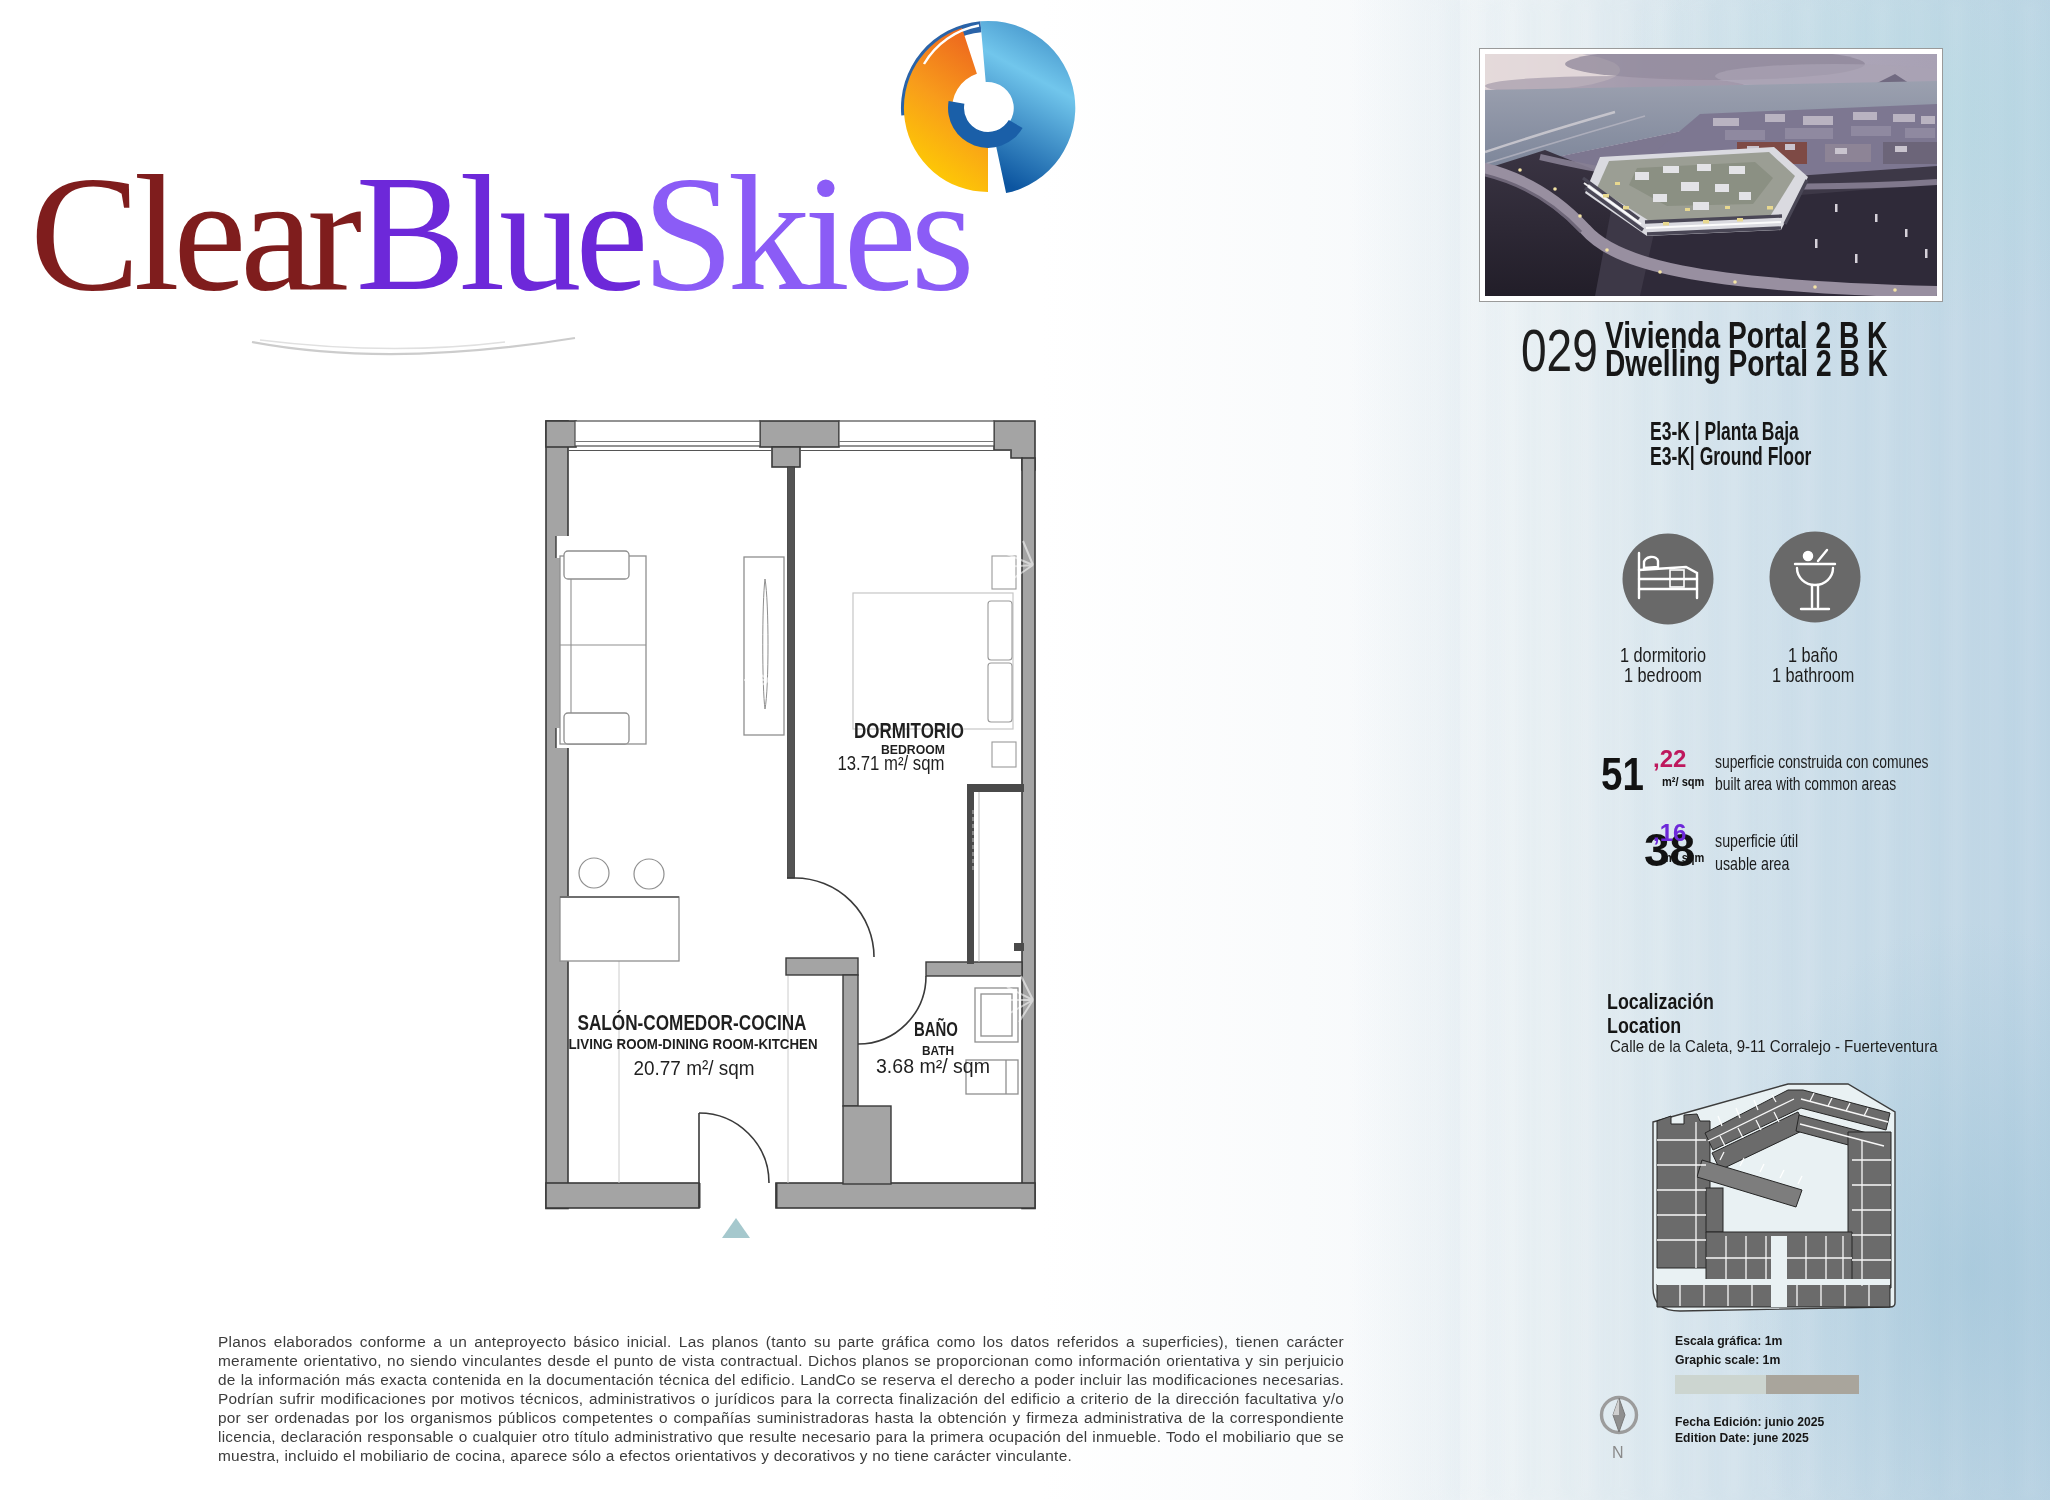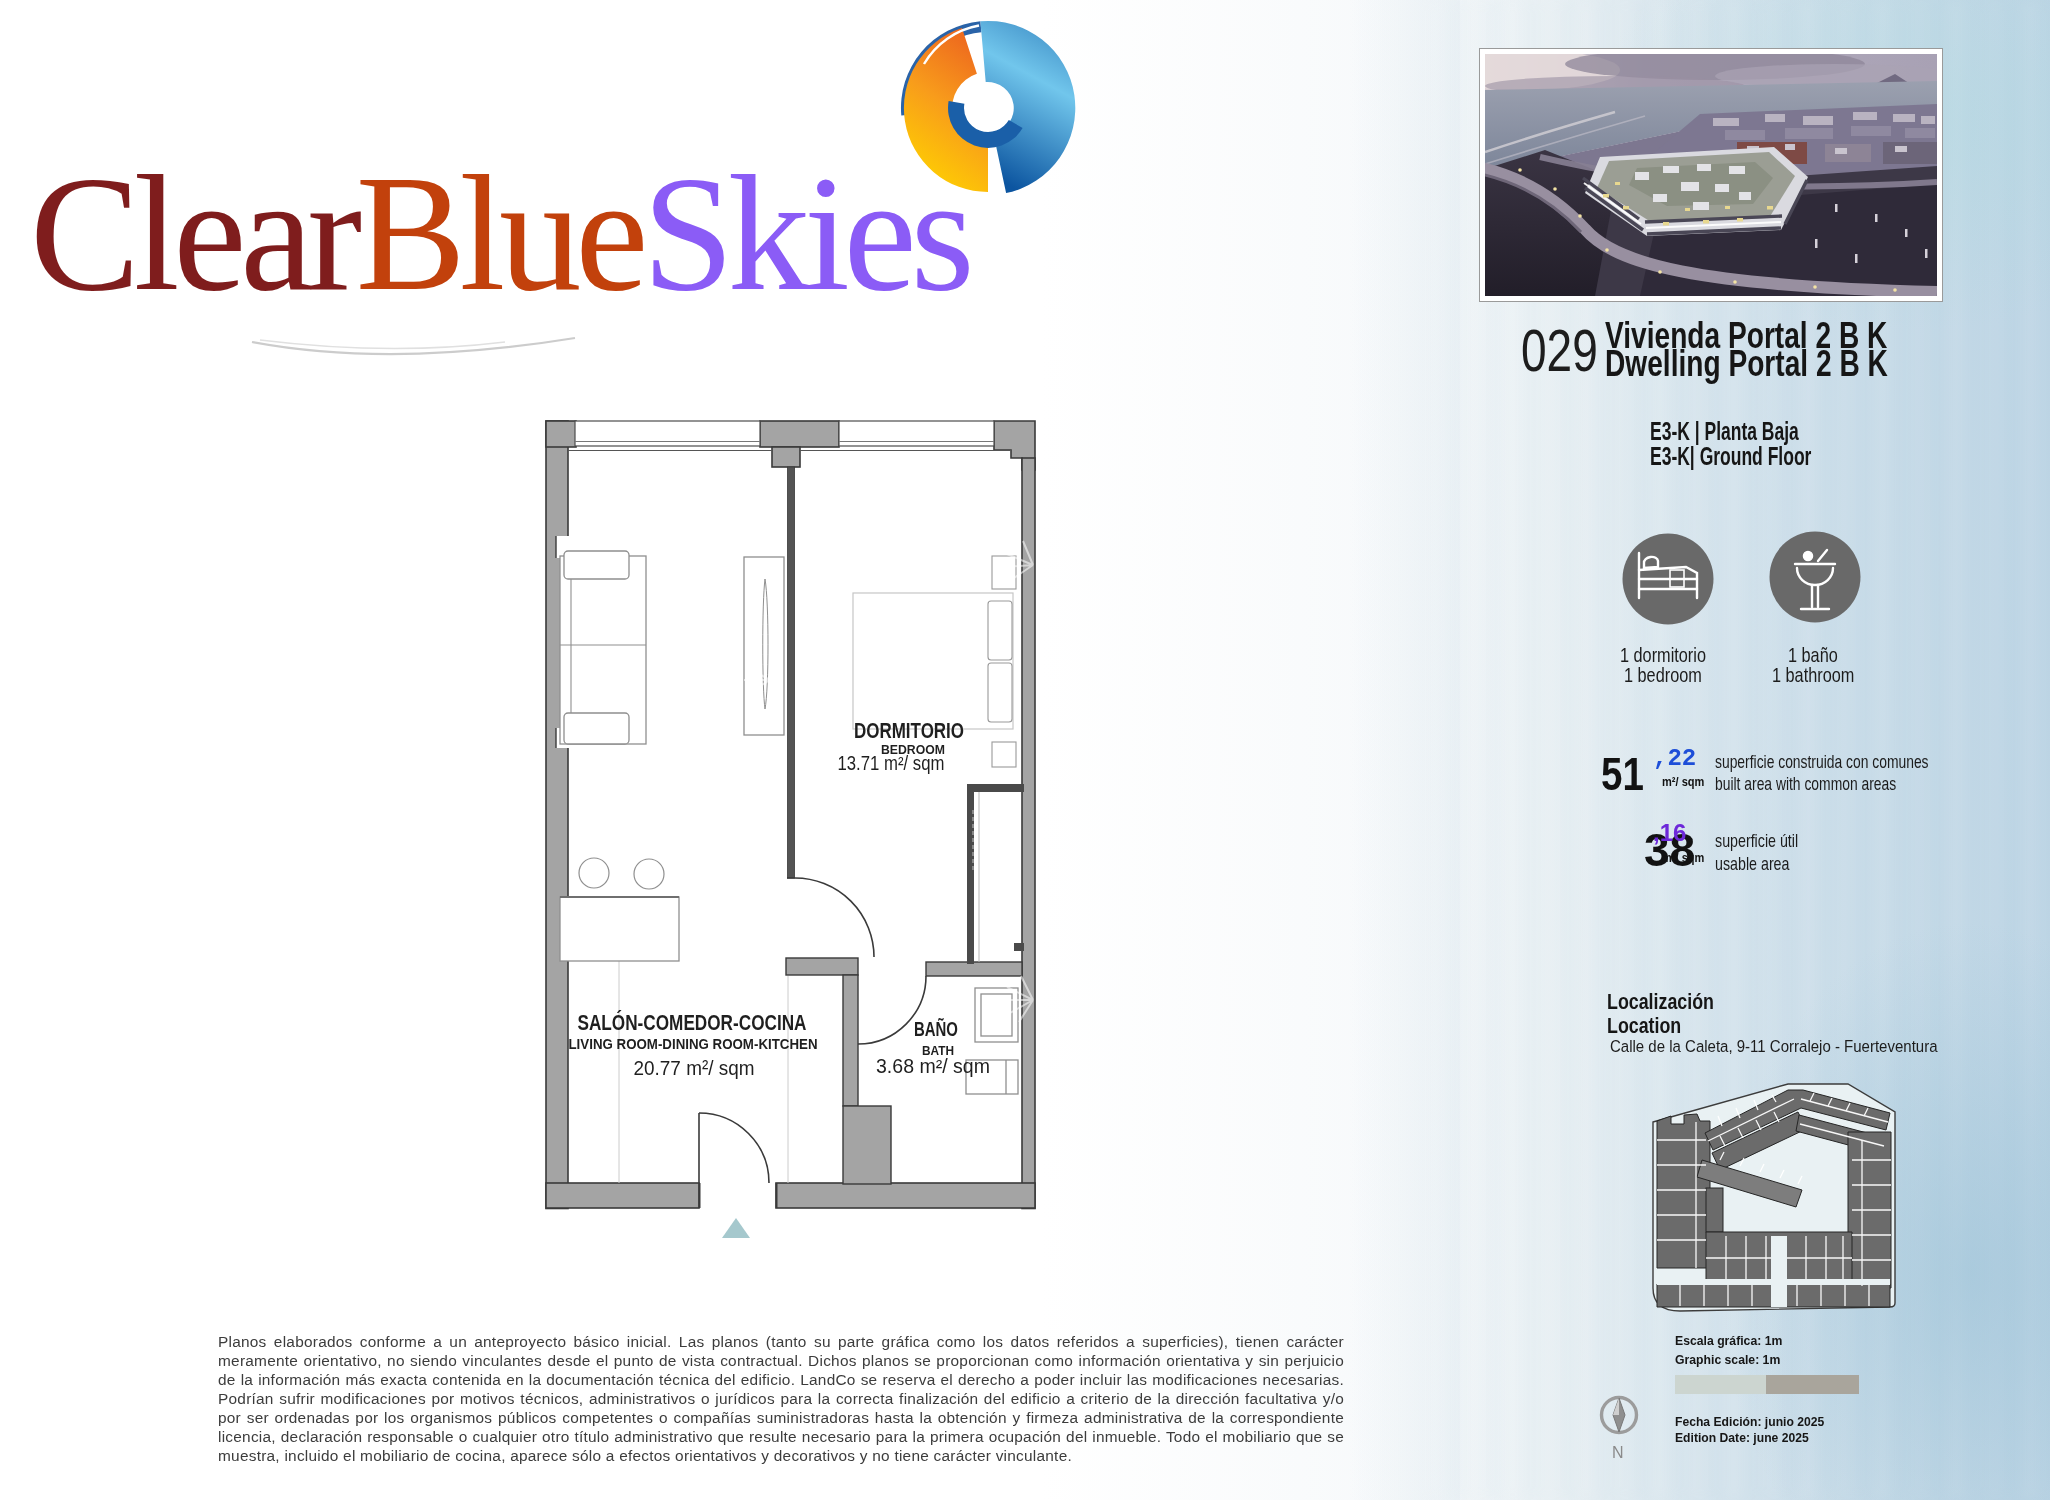--- a/index.html
+++ b/index.html
@@ -22,21 +22,21 @@
 <div class="abs" style="left:1560px;top:0;width:490px;height:380px;opacity:.5;
   background:radial-gradient(ellipse 430px 280px at 72% 32%, rgba(172,217,222,0.8), rgba(172,217,222,0) 75%);"></div>
 
 <div class="abs" style="left:1680px;top:850px;width:370px;height:650px;opacity:.55;
   background:radial-gradient(ellipse 320px 450px at 78% 65%, rgba(145,188,211,0.85), rgba(145,188,211,0) 78%);"></div>
 
 <div class="abs" style="left:1040px;top:0;width:420px;height:1500px;opacity:.45;
   background:linear-gradient(90deg, rgba(228,236,240,0) 0%, rgba(226,235,240,0.4) 55%, rgba(222,233,240,0.65) 100%);"></div>
 
 <div class="abs" style="left:30px;top:151px;font-family:'Liberation Serif',serif;font-size:165px;line-height:165px;letter-spacing:-6.3px;white-space:nowrap;">
-  <span style="color:#7f1d1d;">Clear</span><span style="color:#c2410c;font-family:Liberation Serif, serif;">Blue</span><span style="color:#8b5cf6;">Skies</span>
+  <span style="color:#7f1d1d;">Clear</span><span style="color:#6d28d9;font-family:Liberation Serif, serif;">Blue</span><span style="color:#8b5cf6;">Skies</span>
 </div>
 
 <svg class="abs" style="left:899px;top:19px;" width="178" height="178" viewBox="0 0 178 178">
   <defs>
     <linearGradient id="swB" x1="0.75" y1="0" x2="0.45" y2="1">
       <stop offset="0" stop-color="#3f8ec6"></stop>
         <stop offset="0.35" stop-color="#71c6ec"></stop>
         <stop offset="1" stop-color="#0c55a0"></stop>
     </linearGradient>
     <linearGradient id="swO" x1="0.55" y1="0" x2="0.2" y2="0.95">
@@ -212,21 +212,21 @@
   </g>
 </svg>
 
 <div class="cx" style="left:1620px;top:643px;font-size:21px;color:#1c1c1c;transform:scaleX(0.775);">1 dormitorio</div>
 <div class="cx" style="left:1624px;top:663px;font-size:21px;color:#1c1c1c;transform:scaleX(0.775);">1 bedroom</div>
 
 <div class="cx" style="left:1788px;top:643px;font-size:21px;color:#1c1c1c;transform:scaleX(0.775);">1 baño</div>
 <div class="cx" style="left:1772px;top:663px;font-size:21px;color:#1c1c1c;transform:scaleX(0.775);">1 bathroom</div>
 
 <div class="cx" style="left:1601px;top:749.5px;font-size:47px;line-height:47px;font-weight:bold;color:#121212;transform:scaleX(0.82);">51</div>
-<div class="cx" style="left:1653px;top:746.5px;font-size:24px;line-height:24px;font-weight:bold;color:#1d4ed8;font-family:Liberation Mono, monospace;">,22</div>
+<div class="cx" style="left:1653px;top:746.5px;font-size:24px;line-height:24px;font-weight:bold;color:#be185d;">,22</div>
 <div class="cx" style="left:1662px;top:776px;font-size:12px;line-height:12px;font-weight:bold;color:#121212;transform:scaleX(0.92);">m²/ sqm</div>
 <div class="cx" style="left:1715px;top:750.5px;font-size:19px;line-height:22.5px;color:#1c1c1c;transform:scaleX(0.73);">superficie construida con comunes<br>built area with common areas</div>
 
 <div class="cx" style="left:1600px;top:826px;font-size:47px;line-height:47px;font-weight:bold;color:#121212;transform:scaleX(0.98);margin-left:44px;">38</div>
 <div class="cx" style="left:1653px;top:821px;font-size:24px;line-height:24px;font-weight:bold;color:#6d28d9;">,16</div>
 <div class="cx" style="left:1662px;top:852px;font-size:12px;line-height:12px;font-weight:bold;color:#121212;transform:scaleX(0.92);">m²/ sqm</div>
 <div class="cx" style="left:1715px;top:829px;font-size:19px;line-height:23px;color:#1c1c1c;transform:scaleX(0.75);">superficie útil<br>usable area</div>
 
 <div class="cx" style="left:1607px;top:990px;font-size:22px;line-height:24px;font-weight:bold;color:#161616;transform:scaleX(0.81);">Localización<br>Location</div>
 

